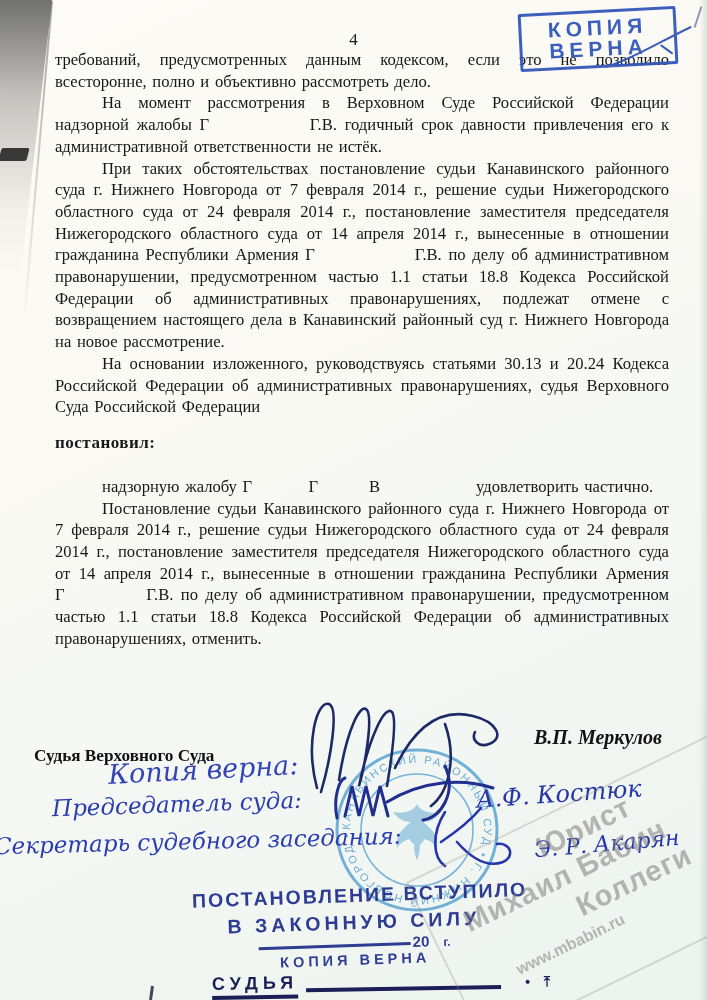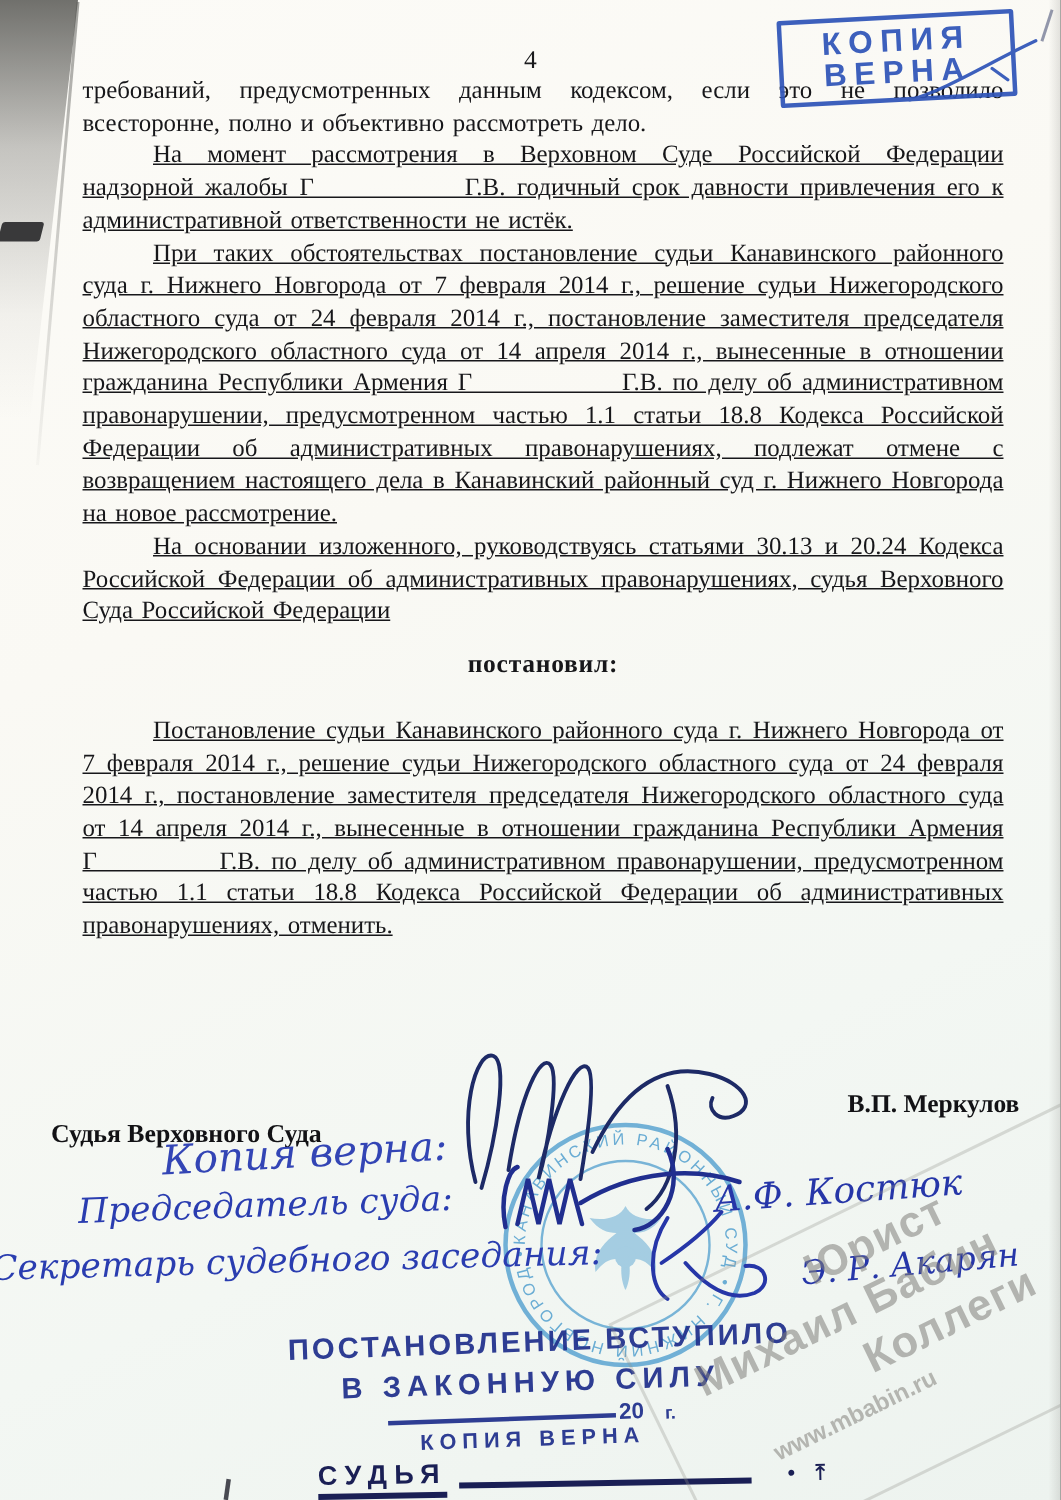--- a/index.html
+++ b/index.html
@@ -22,28 +22,28 @@
   .bottom-mark{position:absolute;left:150px;bottom:0;width:3px;height:14px;z-index:7;
       background:rgba(30,30,40,.8);transform:rotate(8deg);}
   .right-edge{position:absolute;right:0;top:0;width:8px;height:100%;z-index:7;
       background:linear-gradient(90deg,rgba(150,150,146,0),rgba(150,150,146,.25));}
 
   
   .pagenum{position:absolute;top:30px;left:0;width:100%;text-align:center;z-index:2;
       font-size:17px;color:#1a1a1c;}
   .content{position:absolute;left:55px;right:38px;top:49px;z-index:2;color:#17171a;}
   .content p{margin:0;text-align:justify;font-size:16.6px;line-height:21.7px;word-spacing:1.5px;}
-  .content p.indent{text-indent:47px;text-decoration:underline;}
-  .ruling{margin:15px 0 23px;text-align:center;font-weight:bold;font-size:17px;
+  .content p.indent{text-indent:47px;}
+  .ruling{margin:15px 0 23px;text-align:left;font-weight:bold;font-size:17px;
       letter-spacing:.5px;color:#17171a;}
 
   .sig-title{position:absolute;left:34px;top:733px;z-index:2;color:#121215;
       font-weight:bold;font-size:17.2px;line-height:23px;margin-top:11px;}
-  .sig-name{position:absolute;left:565px;top:726px;z-index:2;color:#121215;
-      font-weight:bold;font-size:17px;}
+  .sig-name{position:absolute;left:534px;top:726px;z-index:2;color:#121215;
+      font-weight:bold;font-size:20px;font-style:italic;}
 
   
   .hw{position:absolute;z-index:5;font-family:"DejaVu Serif",serif;font-style:italic;
       white-space:nowrap;}
   .hw-copy{left:108px;top:754px;font-size:27px;color:#3345b5;transform:rotate(-3deg);}
   .hw-chair{left:52px;top:791px;font-size:23px;color:#2a3db0;transform:rotate(-2deg);}
   .hw-secr{left:-6px;top:828px;font-size:23px;color:#2a3db0;transform:rotate(-1.5deg);}
   .hw-name1{left:476px;top:780px;font-size:24px;color:#2636a8;transform:rotate(-4deg);}
   .hw-name2{left:534px;top:831px;font-size:22px;color:#2636a8;transform:rotate(-5deg);}
 
@@ -107,20 +107,21 @@
 
   <div class="content">
     <div>
         <p>требований, предусмотренных данным кодексом, если это не позволило всесторонне, полно и объективно рассмотреть дело.</p>
         <p class="indent">На момент рассмотрения в Верховном Суде Российской Федерации надзорной жалобы Г&nbsp;&nbsp;&nbsp;&nbsp;&nbsp;&nbsp;&nbsp;&nbsp;&nbsp;&nbsp;&nbsp;&nbsp; Г.В. годичный срок давности привлечения его к административной ответственности не истёк.</p>
         <p class="indent">При таких обстоятельствах постановление судьи Канавинского районного суда г. Нижнего Новгорода от 7 февраля 2014 г., решение судьи Нижегородского областного суда от 24 февраля 2014 г., постановление заместителя председателя Нижегородского областного суда от 14 апреля 2014 г., вынесенные в отношении гражданина Республики Армения Г&nbsp;&nbsp;&nbsp;&nbsp;&nbsp;&nbsp;&nbsp;&nbsp;&nbsp;&nbsp;&nbsp;&nbsp;&nbsp;&nbsp; Г.В. по делу об административном правонарушении, предусмотренном частью 1.1 статьи 18.8 Кодекса Российской Федерации об административных правонарушениях, подлежат отмене с возвращением настоящего дела в Канавинский районный суд г. Нижнего Новгорода на новое рассмотрение.</p>
         <p class="indent">На основании изложенного, руководствуясь статьями 30.13 и 20.24 Кодекса Российской Федерации об административных правонарушениях, судья Верховного Суда Российской Федерации</p>
       </div>
     <div class="ruling">постановил:</div>
     <div>
+        <p class="indent">надзорную жалобу Г&nbsp;&nbsp;&nbsp;&nbsp;&nbsp;&nbsp;&nbsp;&nbsp;&nbsp; Г&nbsp;&nbsp;&nbsp;&nbsp;&nbsp;&nbsp;&nbsp;&nbsp; В&nbsp;&nbsp;&nbsp;&nbsp;&nbsp;&nbsp;&nbsp;&nbsp;&nbsp;&nbsp;&nbsp;&nbsp;&nbsp;&nbsp;&nbsp;&nbsp; удовлетворить частично.</p>
         <p class="indent">Постановление судьи Канавинского районного суда г. Нижнего Новгорода от 7 февраля 2014 г., решение судьи Нижегородского областного суда от 24 февраля 2014 г., постановление заместителя председателя Нижегородского областного суда от 14 апреля 2014 г., вынесенные в отношении гражданина Республики Армения Г&nbsp;&nbsp;&nbsp;&nbsp;&nbsp;&nbsp;&nbsp;&nbsp;&nbsp;&nbsp; Г.В. по делу об административном правонарушении, предусмотренном частью 1.1 статьи 18.8 Кодекса Российской Федерации об административных правонарушениях, отменить.</p>
       </div>
   </div>
 
   <div class="sig-title">
     <div>Судья Верховного Суда</div>
   </div>
   <div class="sig-name">В.П. Меркулов</div>
 
   <svg class="seal" viewBox="0 0 168 168">

